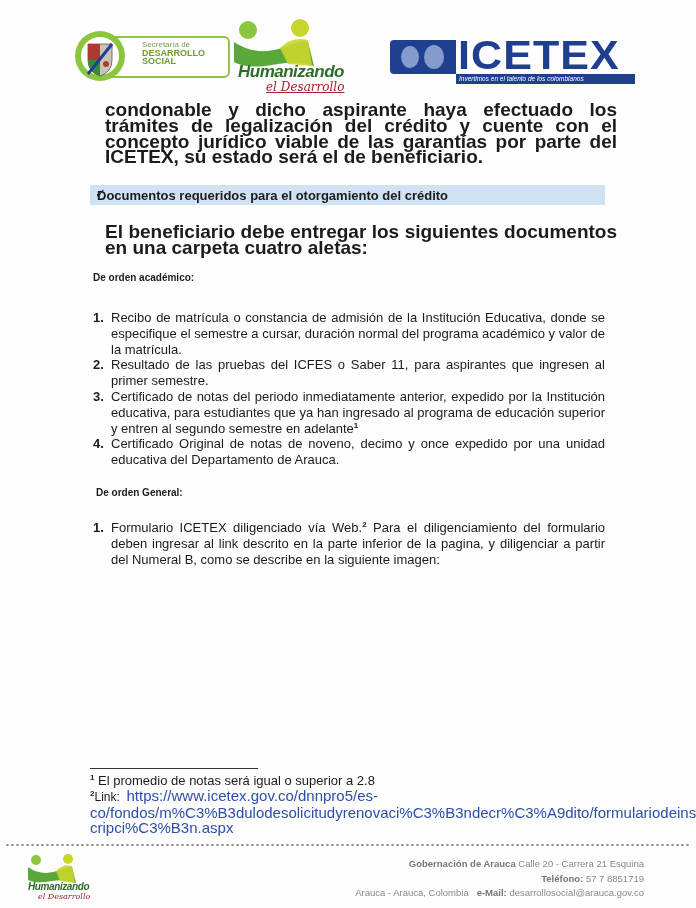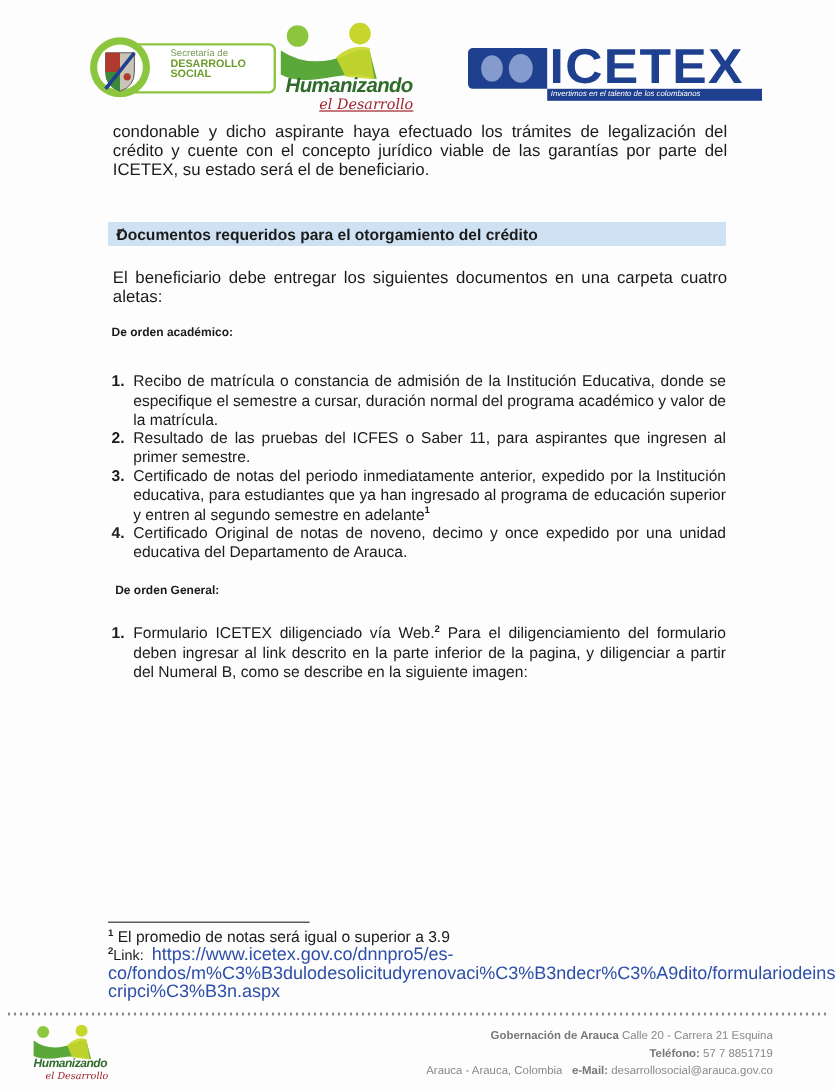--- a/index.html
+++ b/index.html
@@ -43,21 +43,21 @@
     letter-spacing: 1px; line-height: 42px; font-family: "Liberation Sans", sans-serif;
     transform: scaleX(1.05); transform-origin: left;
   }
   .icetex-tag {
     position: absolute; left: 66px; top: 36px; width: 176px; height: 10px; background: #1f3f8f;
     color: #fff; font-size: 6.5px; font-style: italic; line-height: 10px; padding-left: 3px;
   }
 
   
   .para {
-    left: 94px; width: 512px; font-size: 14px; line-height: 15.8px; text-align: justify;
+    left: 105px; width: 512px; font-size: 19px; line-height: 15.8px; text-align: justify; font-weight: bold;
   }
   .section-bar {
     left: 90px; top: 185px; width: 515px; height: 20px; background: #cfe2f3;
   }
   .section-bar .check { position: absolute; left: 5px; top: 1px; font-size: 13px; }
   .section-bar .title { position: absolute; left: 7px; top: 3px; font-size: 13px; font-weight: bold; text-align: right; }
   .subhead { font-size: 10px; font-weight: bold; }
   .list { left: 93px; width: 512px; font-size: 13px; line-height: 15.8px; }
   .li { position: relative; padding-left: 18px; text-align: justify; margin-bottom: 0; }
   .li .num { position: absolute; left: 0; top: 0; font-weight: bold; }
@@ -158,21 +158,21 @@
 <div class="abs list" style="top:520px">
   <div class="li">
     <span class="num">1.</span>
     <span>Formulario ICETEX diligenciado vía Web.</span><sup>2</sup><span> Para el diligenciamiento del formulario deben ingresar al link descrito en la parte inferior de la pagina, y diligenciar a partir del Numeral B, como se describe en la siguiente imagen:</span>
   </div>
 </div>
 
 <div class="abs fn-rule"></div>
 <div class="abs footnotes">
   <div class="fn1">
-    <sup>1</sup>&nbsp;<span>El promedio de notas será igual o superior a 3.9</span>
+    <sup>1</sup>&nbsp;<span>El promedio de notas será igual o superior a 2.8</span>
   </div>
   <div>
     <sup>2</sup><b>Link:</b>&nbsp;
     <span class="link">https://www.icetex.gov.co/dnnpro5/es-</span>
   </div>
   <div class="link">co/fondos/m%C3%B3dulodesolicitudyrenovaci%C3%B3ndecr%C3%A9dito/formulariodeins</div>
   <div class="link">cripci%C3%B3n.aspx</div>
 </div>
 
 <div class="abs dots"></div>

